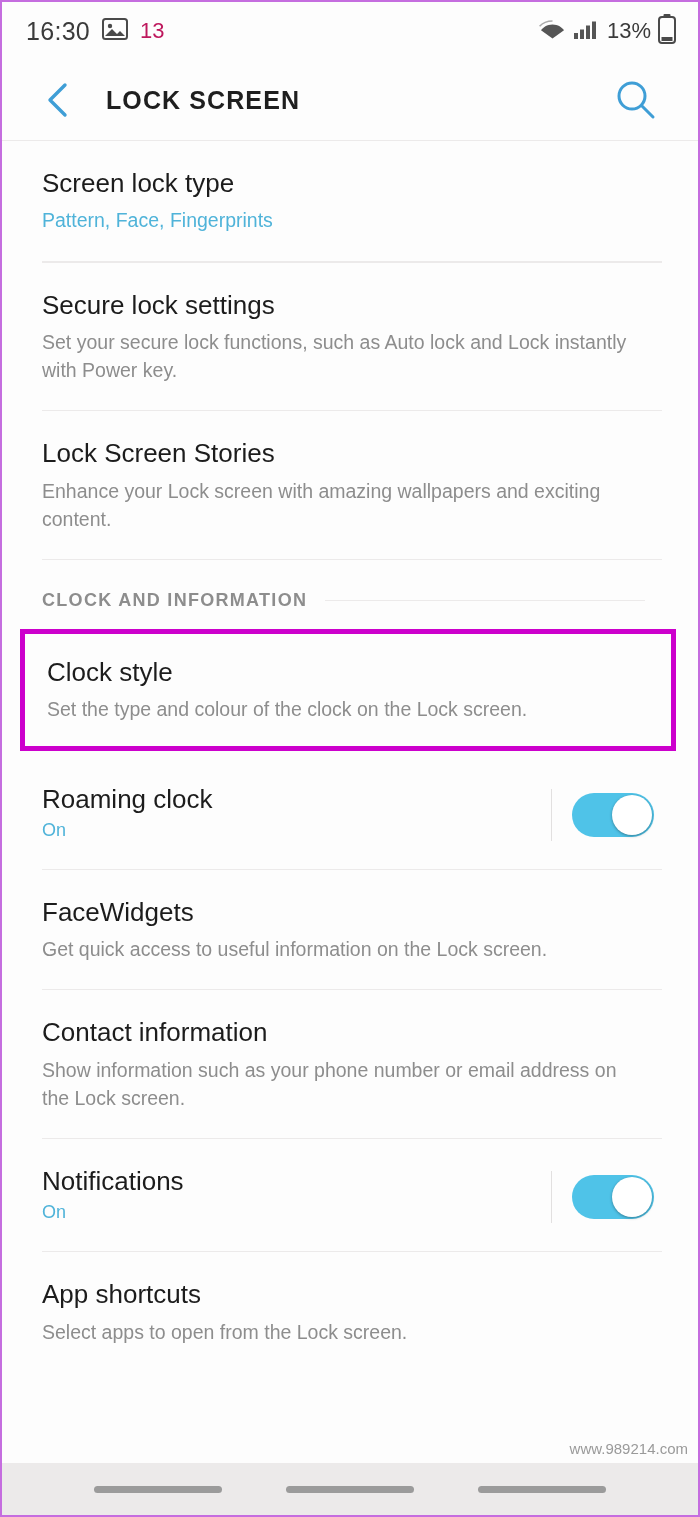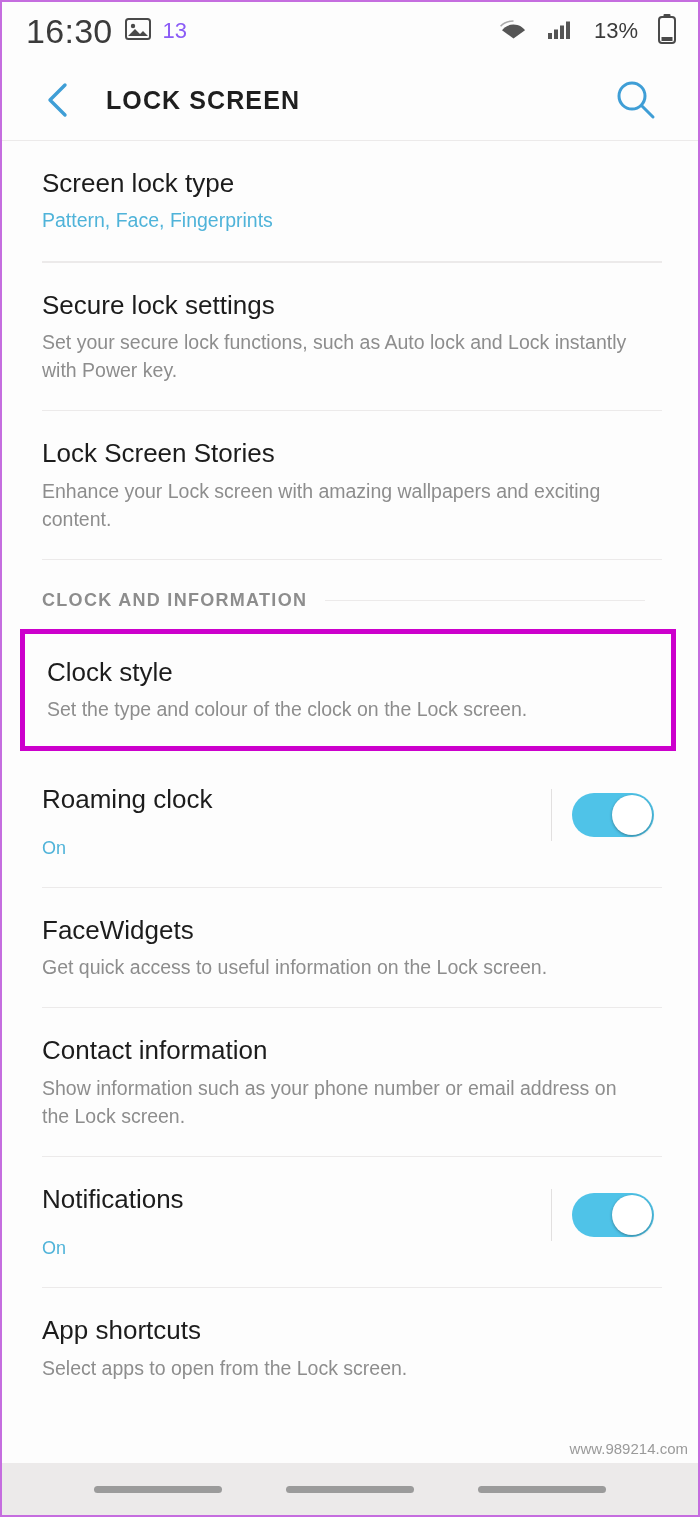--- a/index.html
+++ b/index.html
@@ -19,23 +19,23 @@
   
   .statusbar {
     height: 58px;
     display: flex;
     align-items: center;
     justify-content: space-between;
     padding: 0 22px 0 24px;
     background: #fdfdfd;
   }
   .sb-left { display: flex; align-items: center; gap: 12px; }
-  .sb-time { font-size: 34px; color: #3b3b3b; letter-spacing: .3px; }
-  .sb-count { font-size: 22px; color: #8b5cf6; }
-  .sb-right { display: flex; align-items: center; gap: 20px; }
+  .sb-time { font-size: 25px; color: #3b3b3b; letter-spacing: .3px; }
+  .sb-count { font-size: 22px; color: #be185d; }
+  .sb-right { display: flex; align-items: center; gap: 7px; }
   .sb-batt-text { font-size: 22px; color: #3b3b3b; margin-left: 2px; }
 
   
   .appbar {
     height: 80px;
     display: flex;
     align-items: center;
     padding: 0 34px;
     background: #fdfdfd;
   }
@@ -76,21 +76,21 @@
     line-height: 1.24;
   }
   .row-sub {
     font-size: 19.5px;
     color: #8d8d8d;
     line-height: 1.45;
     margin-top: 7px;
     max-width: 600px;
   }
   .row-sub.accent { color: #4fb3d9; }
-  .row-sub.accent-small { color: #4fb3d9; font-size: 18px; margin-top: 20px; }
+  .row-sub.accent-small { color: #4fb3d9; font-size: 18px; margin-top: 2px; }
   .divider {
     height: 1px;
     background: #eceaea;
     margin: 0 36px 0 40px;
   }
 
   
   .section {
     display: flex;
     align-items: center;

